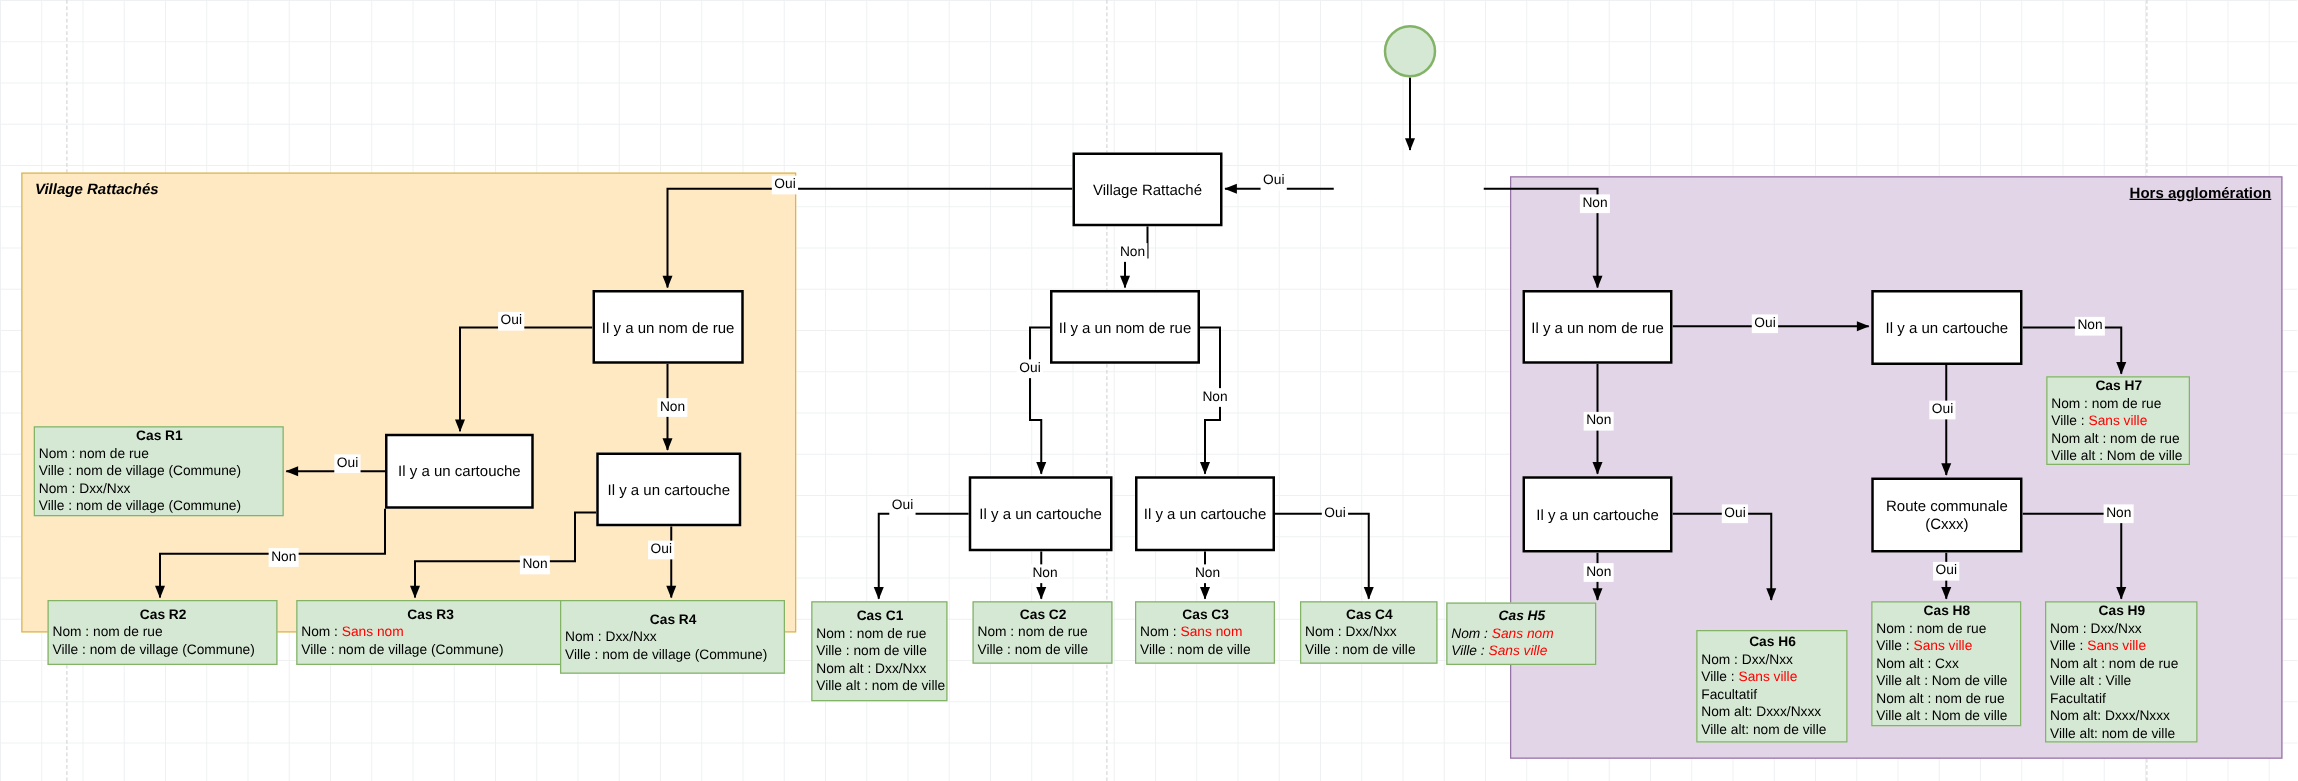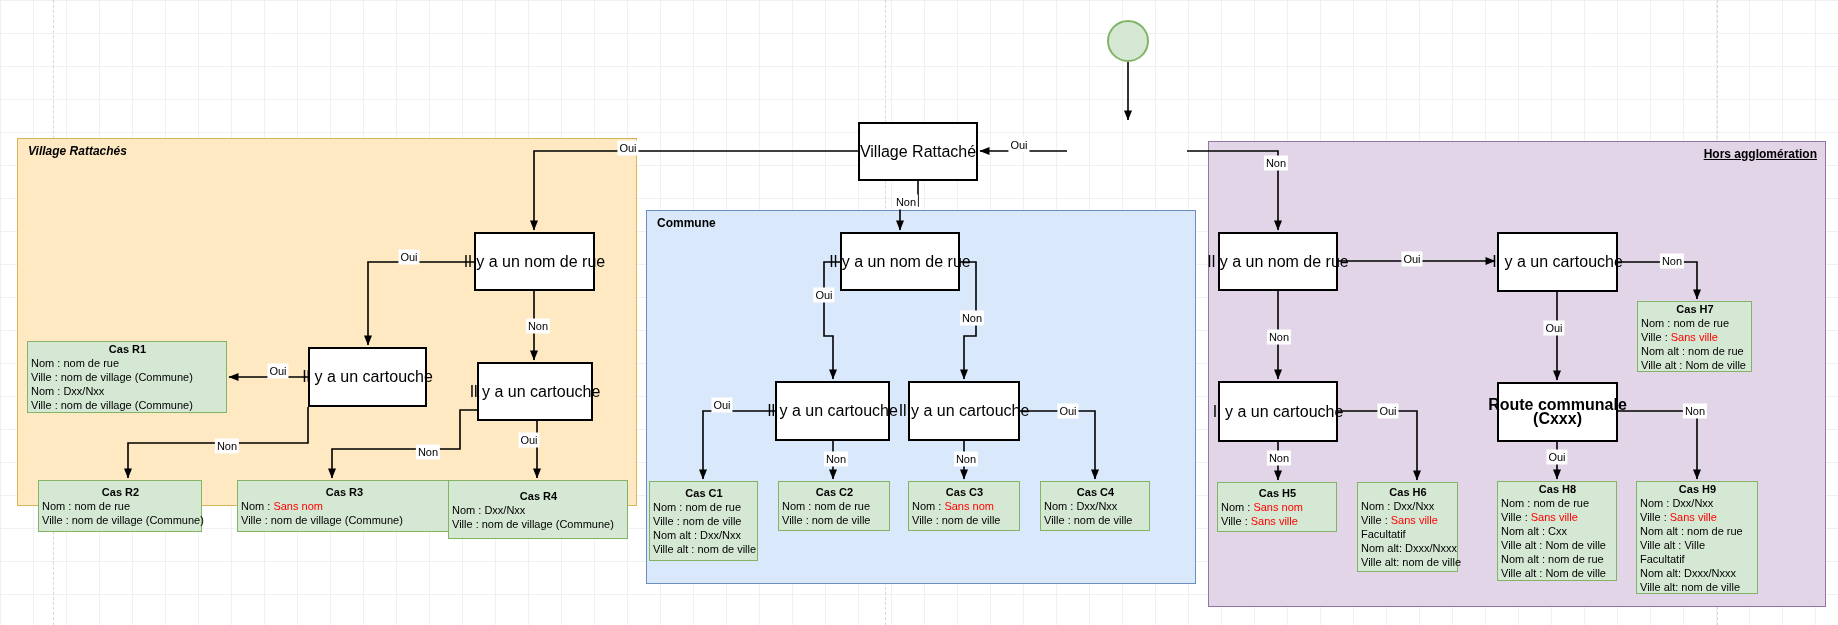--- a/index.html
+++ b/index.html
@@ -9,21 +9,21 @@
       linear-gradient(to right,#eff0f1 1px,transparent 1px),
       linear-gradient(to bottom,#eff0f1 1px,transparent 1px);
     background-size:33px 33px;
   }
   .guide{position:absolute;top:0;bottom:0;width:0;border-left:1px dashed #d8d8d8;}
   .region{position:absolute;box-sizing:border-box;border:1.5px solid;}
   .region-label{position:absolute;top:5px;font-size:12px;font-weight:bold;color:#000;white-space:nowrap;}
   .node{
     position:absolute;box-sizing:border-box;background:#fff;border:2px solid #000;
     display:flex;flex-direction:column;align-items:center;justify-content:center;
-    font-size:16px;color:#000;text-align:center;line-height:14px;white-space:nowrap;
+    font-size:12px;color:#000;text-align:center;line-height:14px;white-space:nowrap;
   }
   .case{
     position:absolute;box-sizing:border-box;border:1px solid;
     display:flex;flex-direction:column;justify-content:center;
     font-size:11px;line-height:14px;color:#000;padding:1px 2px 1px 3px;white-space:nowrap;
   }
   .case-title{text-align:center;font-weight:bold;}
   .case-line{text-align:left;}
   .elabel{
     position:absolute;transform:translate(-50%,-50%);background:#ffffff;
@@ -35,23 +35,20 @@
 </style>
 </head>
 <body>
 
 <div id="stage" style="width: 1838px; height: 625px;">
     <div class="guide" style="left: 53px;"></div>
     <div class="guide" style="left: 885px;"></div>
     <div class="guide" style="left: 1717px;"></div>
     <div class="region" style="left: 17px; top: 138px; width: 620px; height: 368px; background: rgb(255, 233, 195); border-color: rgb(214, 182, 86);">
       <div class="region-label" style="left: 10px; font-style: italic;">Village Rattachés</div>
-    </div>
-    <div class="region" style="left: 646px; top: 210px; width: 550px; height: 374px; background: rgb(218, 232, 252); border-color: rgb(108, 142, 191);">
-      <div class="region-label" style="left: 10px;">Commune</div>
     </div>
     <div class="region" style="left: 1208px; top: 141px; width: 618px; height: 466px; background: rgb(225, 213, 231); border-color: rgb(150, 115, 166);">
       <div class="region-label" style="right: 8px; text-decoration: underline;">Hors agglomération</div>
     </div>
     <svg id="wires" width="1838" height="625">
       <defs>
         <marker id="arr" markerUnits="userSpaceOnUse" markerWidth="13" markerHeight="10" refX="10.5" refY="5" orient="auto">
           <path d="M1,1 L11,5 L1,9 z" fill="#000000"></path>
         </marker>
       </defs>
@@ -128,32 +125,32 @@
     </div>
     <div class="node" style="left: 1218px; top: 232px; width: 120px; height: 59px;">
       <div>Il y a un nom de rue</div>
     </div>
     <div class="node" style="left: 1497px; top: 232px; width: 121px; height: 60px;">
       <div>Il y a un cartouche</div>
     </div>
     <div class="node" style="left: 1218px; top: 381px; width: 120px; height: 61px;">
       <div>Il y a un cartouche</div>
     </div>
-    <div class="node" style="left: 1497px; top: 382px; width: 121px; height: 60px; font-weight: bold;">
+    <div class="node" style="left: 1497px; top: 382px; width: 121px; height: 60px;">
       <div>Route communale</div>
       <div>(Cxxx)</div>
     </div>
     <div class="case" style="left: 27px; top: 341px; width: 200px; height: 72px; background: rgb(213, 232, 212); border-color: rgb(130, 179, 102);">
       <div class="case-title">Cas R1</div>
       <div class="case-line"><span>Nom : nom de rue</span></div>
       <div class="case-line"><span>Ville : nom de village (Commune)</span></div>
       <div class="case-line"><span>Nom : Dxx/Nxx</span></div>
       <div class="case-line"><span>Ville : nom de village (Commune)</span></div>
     </div>
-    <div class="case" style="left: 38px; top: 480px; width: 164px; height: 52px; background: rgb(213, 232, 212); border-color: rgb(130, 179, 102);">
+    <div class="case" style="left: 38px; top: 480px; width: 184px; height: 52px; background: rgb(213, 232, 212); border-color: rgb(130, 179, 102);">
       <div class="case-title">Cas R2</div>
       <div class="case-line"><span>Nom : nom de rue</span></div>
       <div class="case-line"><span>Ville : nom de village (Commune)</span></div>
     </div>
     <div class="case" style="left: 237px; top: 480px; width: 214px; height: 52px; background: rgb(213, 232, 212); border-color: rgb(130, 179, 102);">
       <div class="case-title">Cas R3</div>
       <div class="case-line"><span>Nom : </span><span style="color: rgb(255, 0, 0);">Sans nom</span></div>
       <div class="case-line"><span>Ville : nom de village (Commune)</span></div>
     </div>
     <div class="case" style="left: 448px; top: 480px; width: 180px; height: 59px; background: rgb(213, 232, 212); border-color: rgb(130, 179, 102);">
@@ -176,26 +173,26 @@
     <div class="case" style="left: 908px; top: 481px; width: 112px; height: 50px; background: rgb(213, 232, 212); border-color: rgb(130, 179, 102);">
       <div class="case-title">Cas C3</div>
       <div class="case-line"><span>Nom : </span><span style="color: rgb(255, 0, 0);">Sans nom</span></div>
       <div class="case-line"><span>Ville : nom de ville</span></div>
     </div>
     <div class="case" style="left: 1040px; top: 481px; width: 110px; height: 50px; background: rgb(213, 232, 212); border-color: rgb(130, 179, 102);">
       <div class="case-title">Cas C4</div>
       <div class="case-line"><span>Nom : Dxx/Nxx</span></div>
       <div class="case-line"><span>Ville : nom de ville</span></div>
     </div>
-    <div class="case" style="left: 1217px; top: 482px; width: 120px; height: 50px; background: rgb(213, 232, 212); border-color: rgb(130, 179, 102);">
+    <div class="case" style="left: 1157px; top: 482px; width: 120px; height: 50px; background: rgb(213, 232, 212); border-color: rgb(130, 179, 102); font-style: italic;">
       <div class="case-title">Cas H5</div>
       <div class="case-line"><span>Nom : </span><span style="color: rgb(255, 0, 0);">Sans nom</span></div>
       <div class="case-line"><span>Ville : </span><span style="color: rgb(255, 0, 0);">Sans ville</span></div>
     </div>
-    <div class="case" style="left: 1357px; top: 482px; width: 101px; height: 90px; background: rgb(213, 232, 212); border-color: rgb(130, 179, 102);">
+    <div class="case" style="left: 1357px; top: 504px; width: 121px; height: 90px; background: rgb(213, 232, 212); border-color: rgb(130, 179, 102);">
       <div class="case-title">Cas H6</div>
       <div class="case-line"><span>Nom : Dxx/Nxx</span></div>
       <div class="case-line"><span>Ville : </span><span style="color: rgb(255, 0, 0);">Sans ville</span></div>
       <div class="case-line"><span>Facultatif</span></div>
       <div class="case-line"><span>Nom alt: Dxxx/Nxxx</span></div>
       <div class="case-line"><span>Ville alt: nom de ville</span></div>
     </div>
     <div class="case" style="left: 1637px; top: 301px; width: 115px; height: 71px; background: rgb(213, 232, 212); border-color: rgb(130, 179, 102);">
       <div class="case-title">Cas H7</div>
       <div class="case-line"><span>Nom : nom de rue</span></div>

